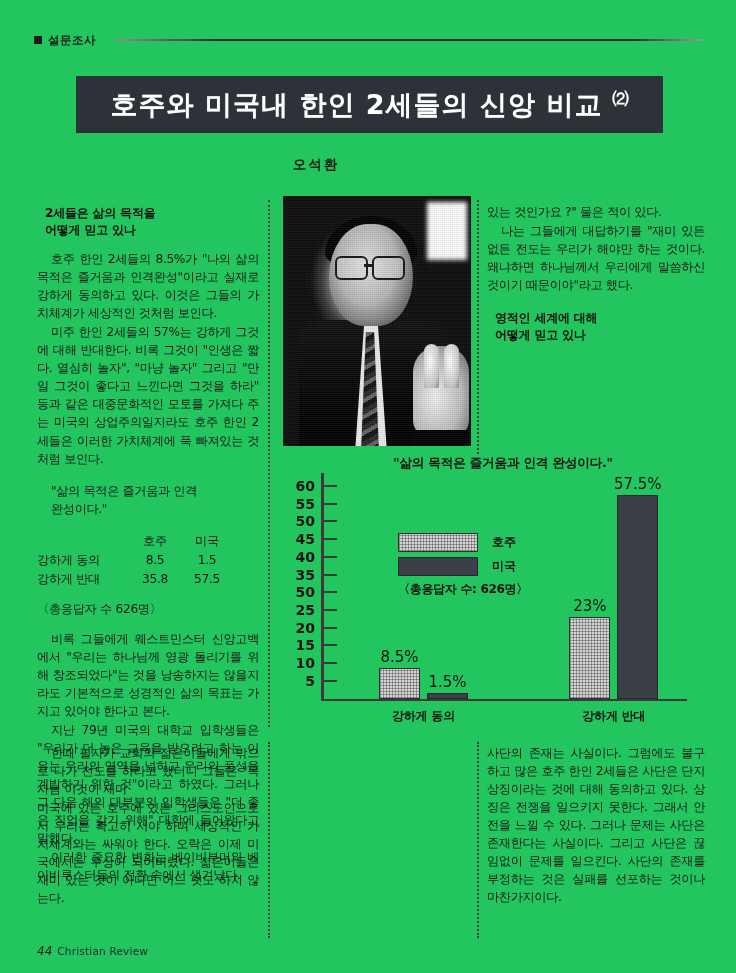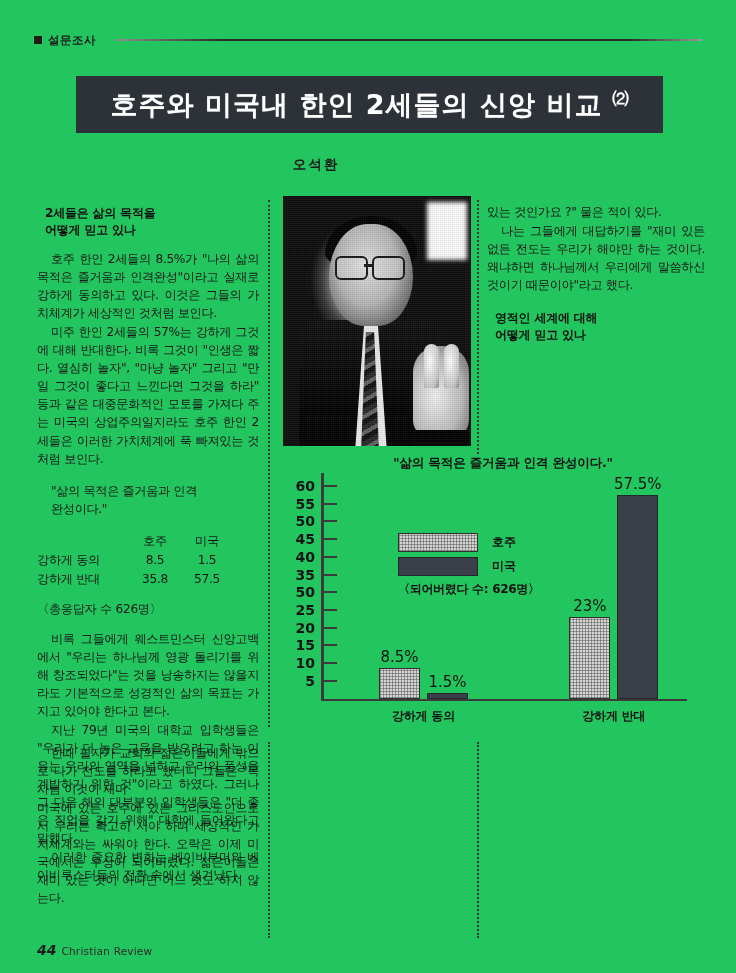--- a/index.html
+++ b/index.html
@@ -414,22 +414,22 @@
   
   #footer {
     position: absolute;
     left: 37px;
     bottom: 15px;
     display: flex;
     align-items: baseline;
     gap: 5px;
   }
   #footer-pageno {
-    font-size: 14px;
-    font-weight: 700;
+    font-size: 12px;
+    font-weight: 400;
     font-style: italic;
     color: #1b1b1b;
   }
   #footer-pub {
     font-size: 10.5px;
     color: #2a2a2a;
     letter-spacing: .2px;
   }
 </style>
 </head>
@@ -590,29 +590,32 @@
 
       <div id="legend">
         <div class="legend-row">
           <span class="legend-swatch au"></span>
           <span class="legend-label">호주</span>
         </div>
         <div class="legend-row">
           <span class="legend-swatch us"></span>
           <span class="legend-label">미국</span>
         </div>
-        <div id="legend-note">〈되어버렸다 수: 626명〉</div>
+        <div id="legend-note">〈총응답자 수: 626명〉</div>
       </div>
     </div>
   </div>
 
   <div class="botcol" id="botcol-1">
     <p class="para">한때 필자가 교회의 젊은이들에게 밖으로 나가 전도를 하라고 했더니 그들은 "목사님 이것이 재미</p>
     <p class="para noindent">미국에 있든 호주에 있든 그리스도인으로서 우리는 확고히 서야 하며 세상적인 가치체계와는 싸워야 한다. 오락은 이제 미국에서는 우상이 되어버렸다. 젊은이들은 재미 있는 것이 아니면 어느 것도 하지 않는다.</p>
   </div>
   <div class="botcol" id="botcol-2"></div>
+  <div class="botcol" id="botcol-3">
+    <p class="para noindent">사단의 존재는 사실이다. 그럼에도 불구하고 많은 호주 한인 2세들은 사단은 단지 상징이라는 것에 대해 동의하고 있다. 상징은 전쟁을 일으키지 못한다. 그래서 안전을 느낄 수 있다. 그러나 문제는 사단은 존재한다는 사실이다. 그리고 사단은 끊임없이 문제를 일으킨다. 사단의 존재를 부정하는 것은 실패를 선포하는 것이나 마찬가지이다.</p>
+  </div>
 
   <div id="footer">
     <span id="footer-pageno">44</span>
     <span id="footer-pub">Christian Review</span>
   </div>
 
 </div>
 
 </body></html>

